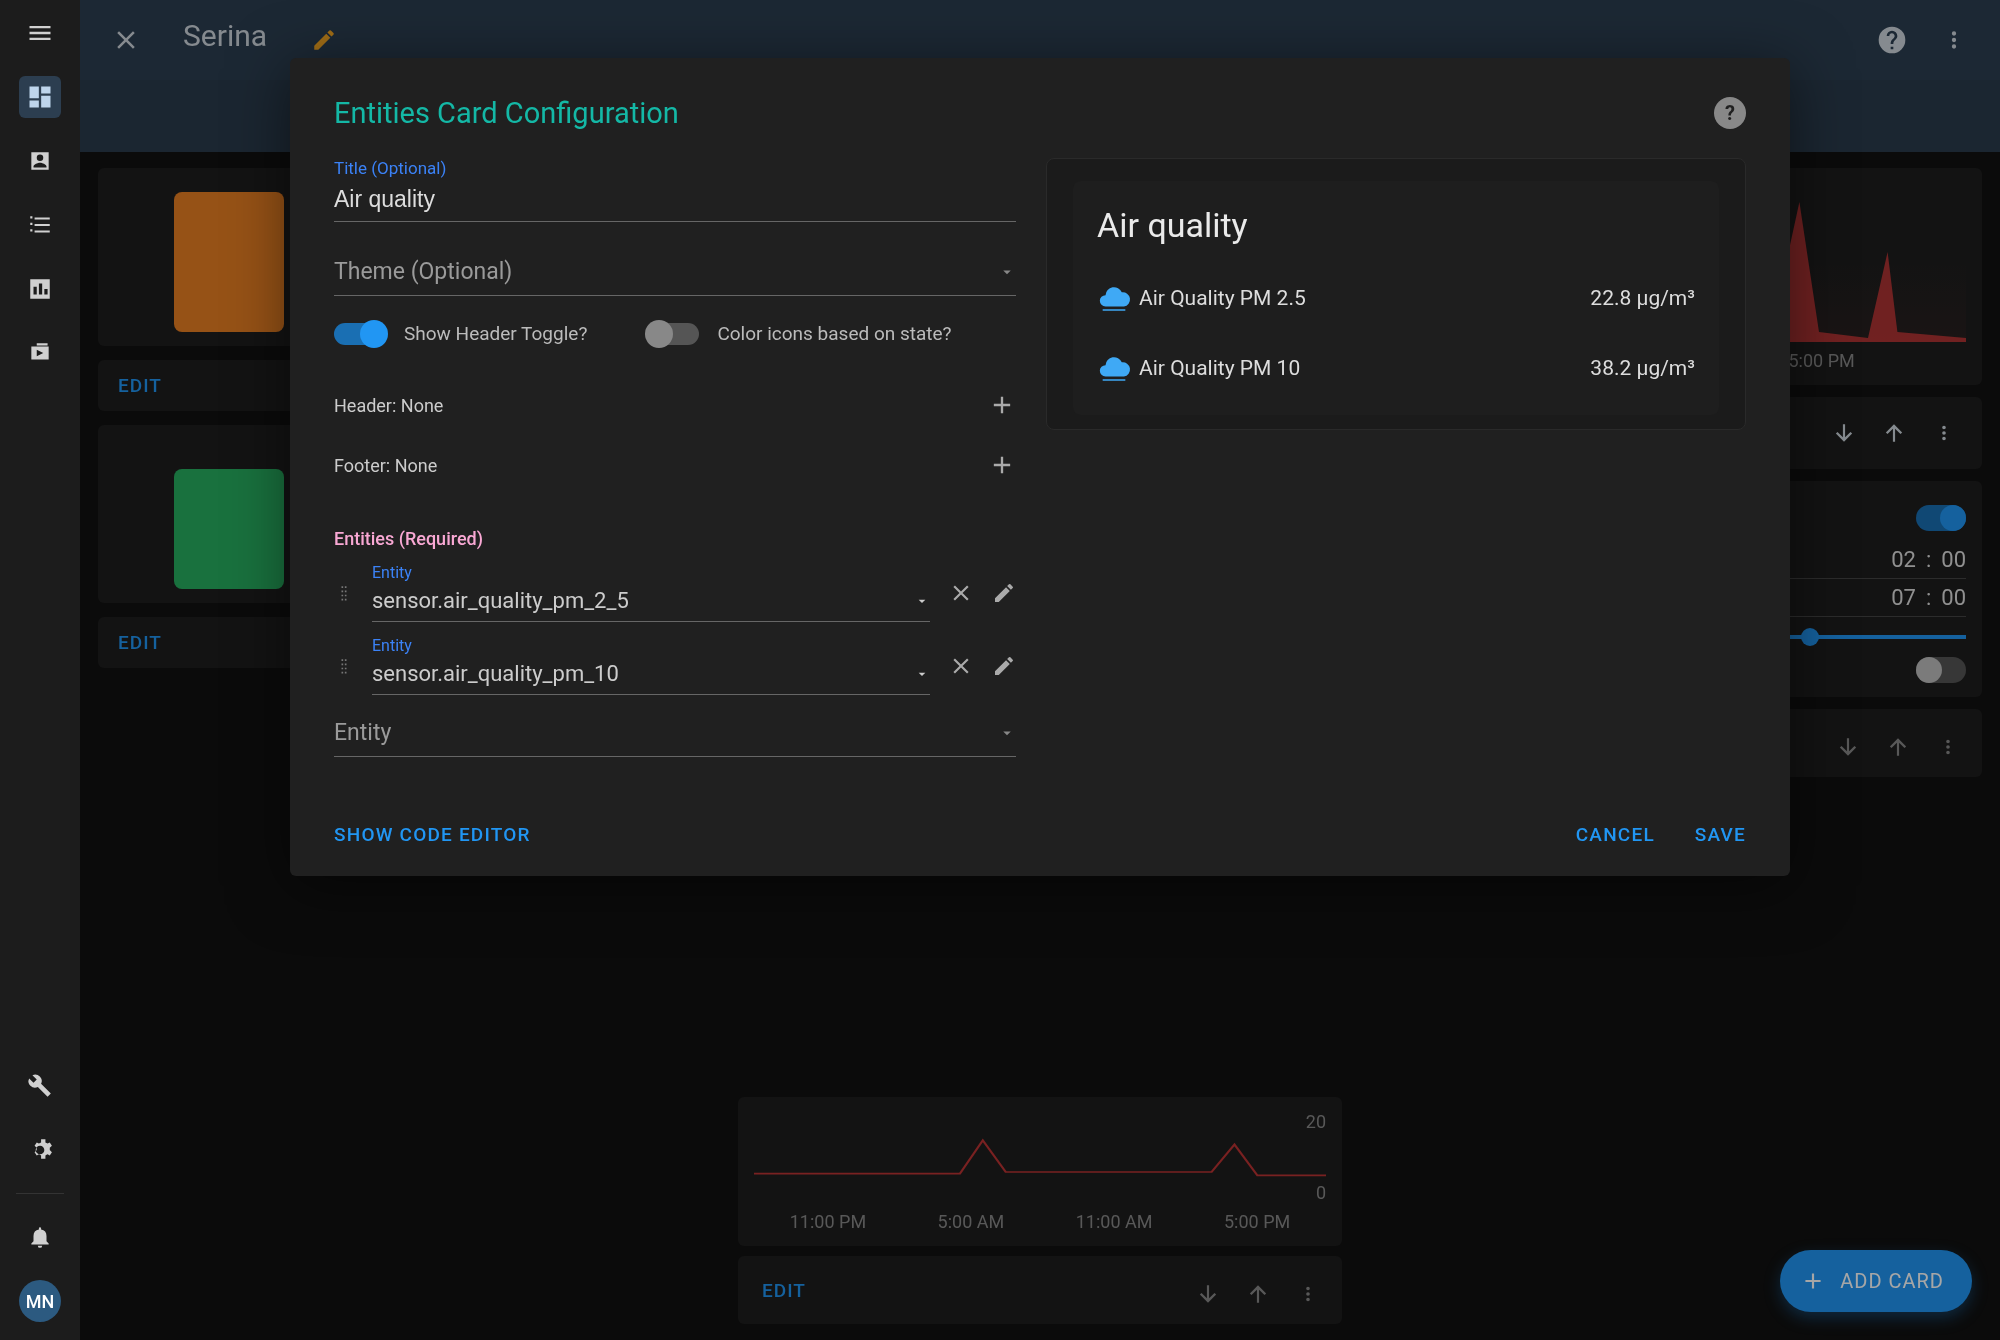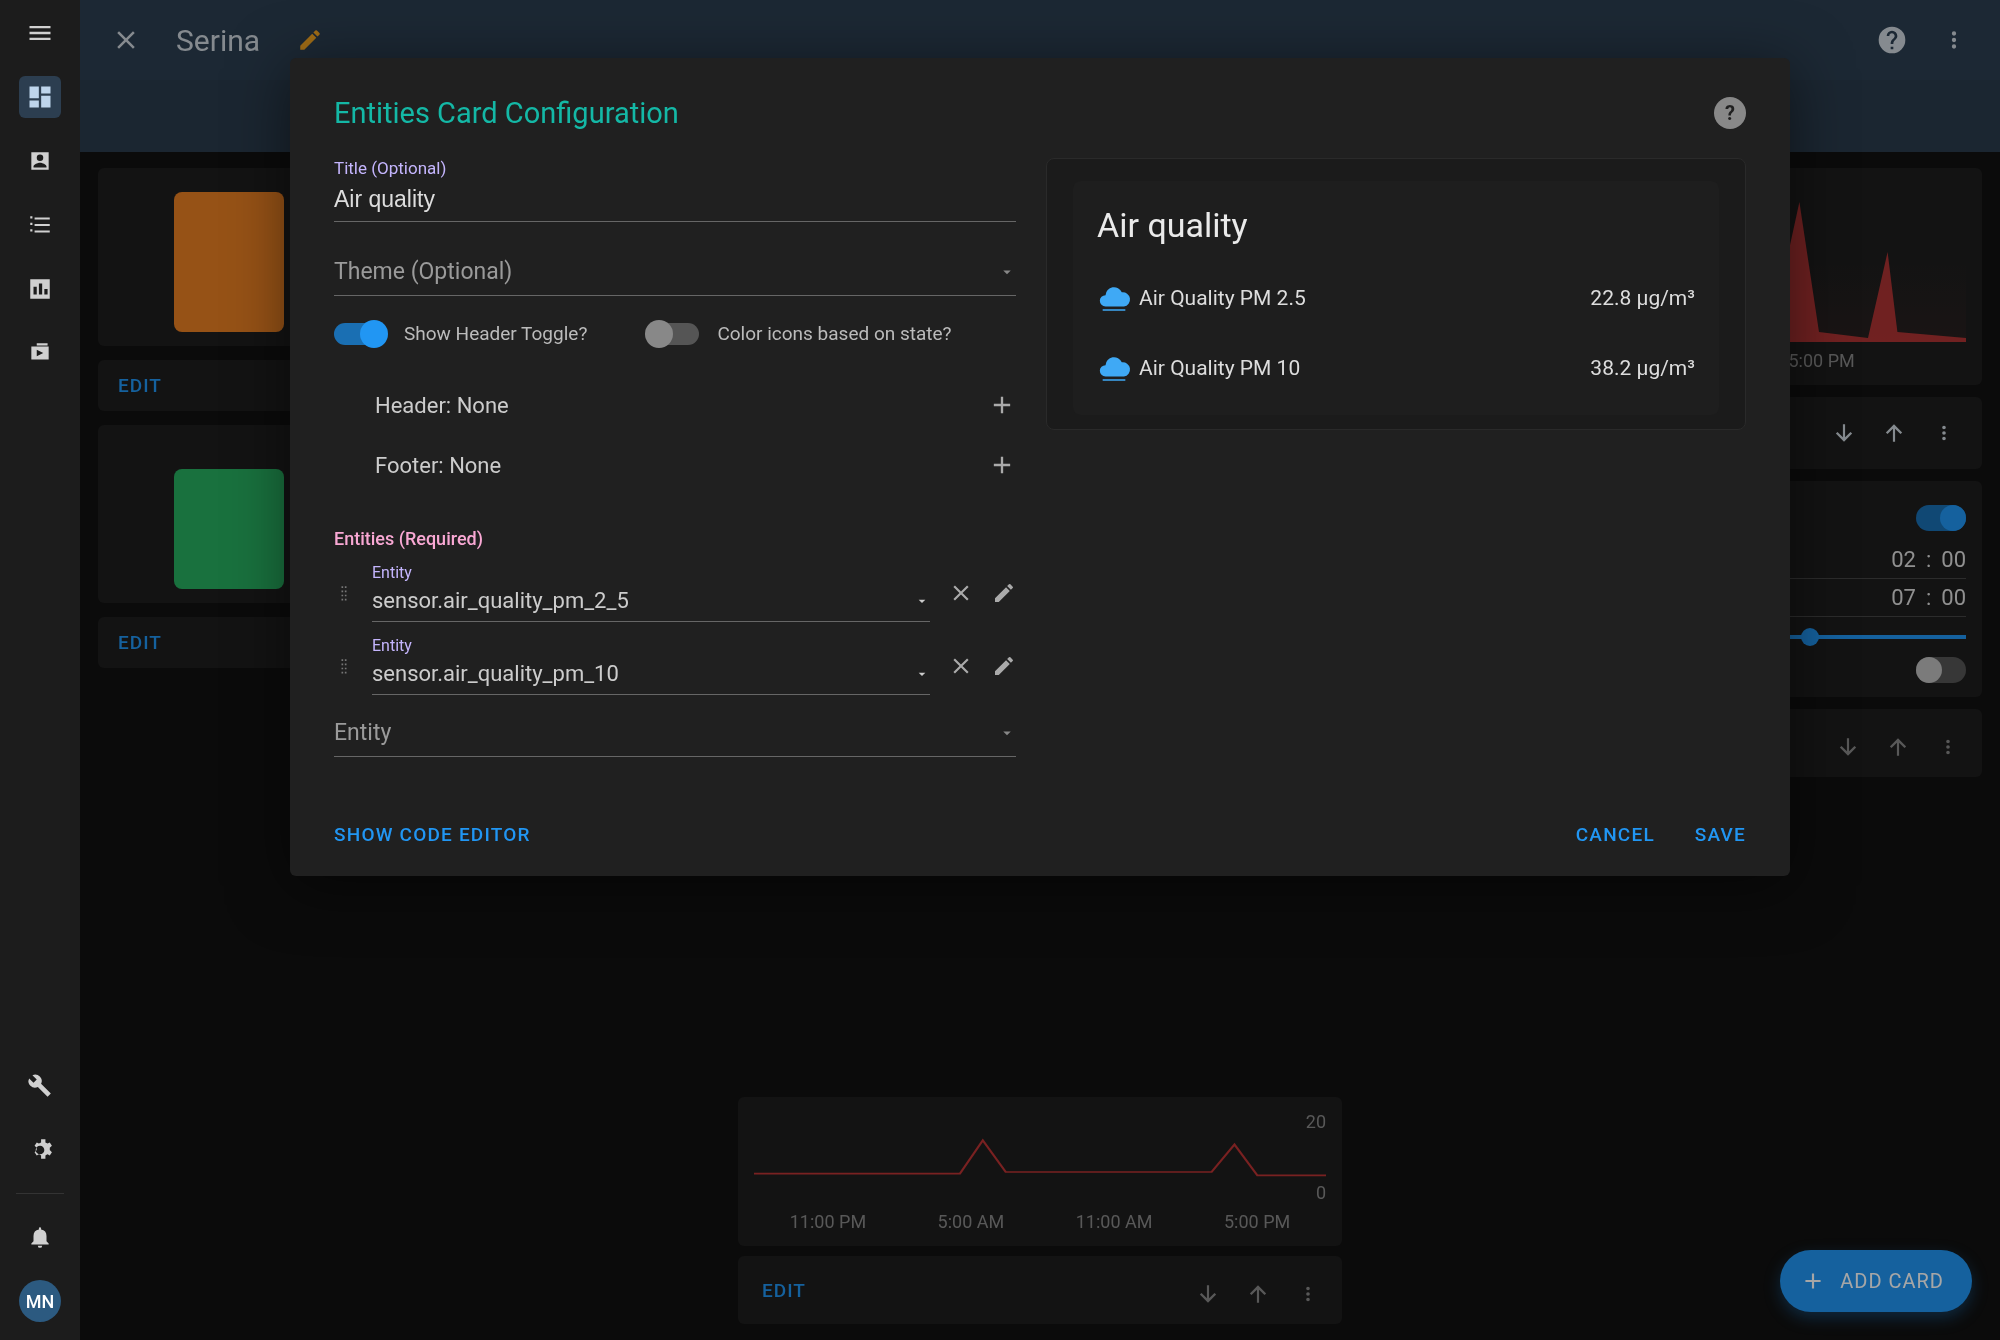--- a/index.html
+++ b/index.html
@@ -5,21 +5,21 @@
 * { box-sizing: border-box; margin: 0; padding: 0; }
 html, body { width: 2000px; height: 1340px; overflow: hidden; font-family: Roboto, "Segoe UI", Arial, sans-serif; background: #111; color: #e1e1e1; }
 .app { display: flex; width: 100%; height: 100%; background: #111; }
 .rail { width: 80px; background: #1c1c1c; display: flex; flex-direction: column; justify-content: space-between; align-items: center; padding-top: 12px; padding-bottom: 18px; }
 .rail-top, .rail-bottom { display: flex; flex-direction: column; gap: 22px; align-items: center; text-align: center; }
 .rail-icon { width: 42px; height: 42px; display: flex; align-items: center; justify-content: center; border-radius: 6px; color: #d0d0d0; }
 .rail-icon.active { background: #2c3e50; color: #bed5ec; }
 .avatar { width: 42px; height: 42px; border-radius: 50%; background: #2c5a80; display: flex; align-items: center; justify-content: center; color: #fff; font-size: 18px; font-weight: 500; }
 .main { flex: 1; display: flex; flex-direction: column; position: relative; }
 .appbar { height: 80px; background: #2c3e50; display: flex; align-items: center; padding: 0 24px; color: #cdd5dc; justify-content: space-between; }
-.appbar-left { display: flex; align-items: center; gap: 28px; }
+.appbar-left { display: flex; gap: 35px; }
 .appbar-title { font-size: 30px; color: #cdd5dc; font-weight: 400; }
 .icon-btn { width: 44px; height: 44px; display: flex; align-items: center; justify-content: center; border-radius: 50%; color: #cdd5dc; cursor: pointer; }
 .appbar-right { display: flex; align-items: center; gap: 18px; }
 .tab-strip { height: 72px; background: #2c3e50; opacity: 0.95; }
 .dash-body { flex: 1; background: #111; position: relative; padding: 16px 18px; display: grid; grid-template-columns: 620px 1fr 620px; gap: 20px; }
 .bg-card { background: #1e1e1e; border-radius: 6px; padding: 14px 16px; color: #aaa; }
 .edit-label { color: #2196f3; font-size: 19px; letter-spacing: 1px; font-weight: 500; padding: 14px 20px; cursor: pointer; }
 .placeholder-art { height: 150px; display: flex; align-items: flex-end; }
 .shape { width: 110px; height: 140px; background: #e67e22; border-radius: 8px; margin-left: 60px; }
 .shape.green { background: #27ae60; width: 110px; height: 120px; }
@@ -39,32 +39,32 @@
 
 .scrim { position:absolute; inset:0; background:rgba(0,0,0,0.35); display:flex; align-items:flex-start; justify-content:center; padding-top:58px; }
 .modal { width: 1500px; background:#202020; border-radius:6px; padding: 38px 44px 30px; box-shadow: 0 10px 60px rgba(0,0,0,0.5); }
 .modal-title-row { display:flex; justify-content:space-between; align-items:center; margin-bottom: 28px; }
 .modal-title { font-size: 29px; color: #14b8a6; font-weight: 400; }
 .modal-help { width:32px; height:32px; border-radius:50%; background:#888; color:#202020; display:flex; align-items:center; justify-content:center; font-weight:700; font-size:20px; }
 .modal-body { display:flex; gap: 30px; }
 .form-col { flex: 1; }
 .preview-col { width: 700px; }
 .field { position:relative; margin-bottom: 26px; }
-.field-label { font-size: 17px; color: #c4b5fd; display:block; margin-bottom: 2px; }
+.field-label { font-size: 17px; color: #3b82f6; display:block; margin-bottom: 2px; }
 .field-input { width:100%; background:transparent; border:none; border-bottom:1px solid #666; color:#ddd; font-size:23px; padding: 6px 0 8px; outline:none; }
 .field-select { width:100%; background:transparent; border:none; border-bottom:1px solid #666; color:#888; font-size:23px; padding: 10px 0 10px; outline:none; display:flex; justify-content:space-between; align-items:center; }
 .field-select .dd-arrow { color:#888; }
 .toggle-line { display:flex; gap: 60px; margin: 14px 0 30px; }
 .toggle-item { display:flex; align-items:center; gap:18px; }
 .pill-toggle { width:52px; height:22px; border-radius:11px; background:#1a6fb3; position:relative; }
 .pill-toggle::after { content:""; position:absolute; width:28px; height:28px; border-radius:50%; background:#2196f3; top:-3px; right:-2px; }
 .pill-toggle.off { background:#555; }
 .pill-toggle.off::after { background:#888; left:-2px; right:auto; }
 .toggle-text { font-size:19px; color:#bbb; }
-.row-line { display:flex; justify-content:space-between; align-items:center; padding:16px 0; font-size:22px; color:#ccc;margin-left:41px; }
+.row-line { display:flex; justify-content:space-between; align-items:center; padding:16px 0; font-size:18px; color:#ccc; }
 .plus-btn { color:#aaa; font-size:30px; cursor:pointer; }
 .section-h { font-size:18px; color:#f9a8d4; font-weight:500; margin: 33px 0 14px; }
 .entity-row { display:flex; align-items:center; gap:18px; margin-bottom:14px; }
 .drag-handle { color:#777; cursor:grab; }
 .entity-field { flex:1; }
 .entity-field .field-label { font-size:16px; }
 .entity-field .entity-select { border-bottom:1px solid #666; display:flex; justify-content:space-between; align-items:center; padding:4px 0 8px; font-size:22px; color:#ccc; }
 .row-icon { color:#aaa; cursor:pointer; }
 .empty-entity { margin-top: 10px; }
 .modal-actions { display:flex; justify-content:space-between; align-items:center; margin-top: 40px; }

